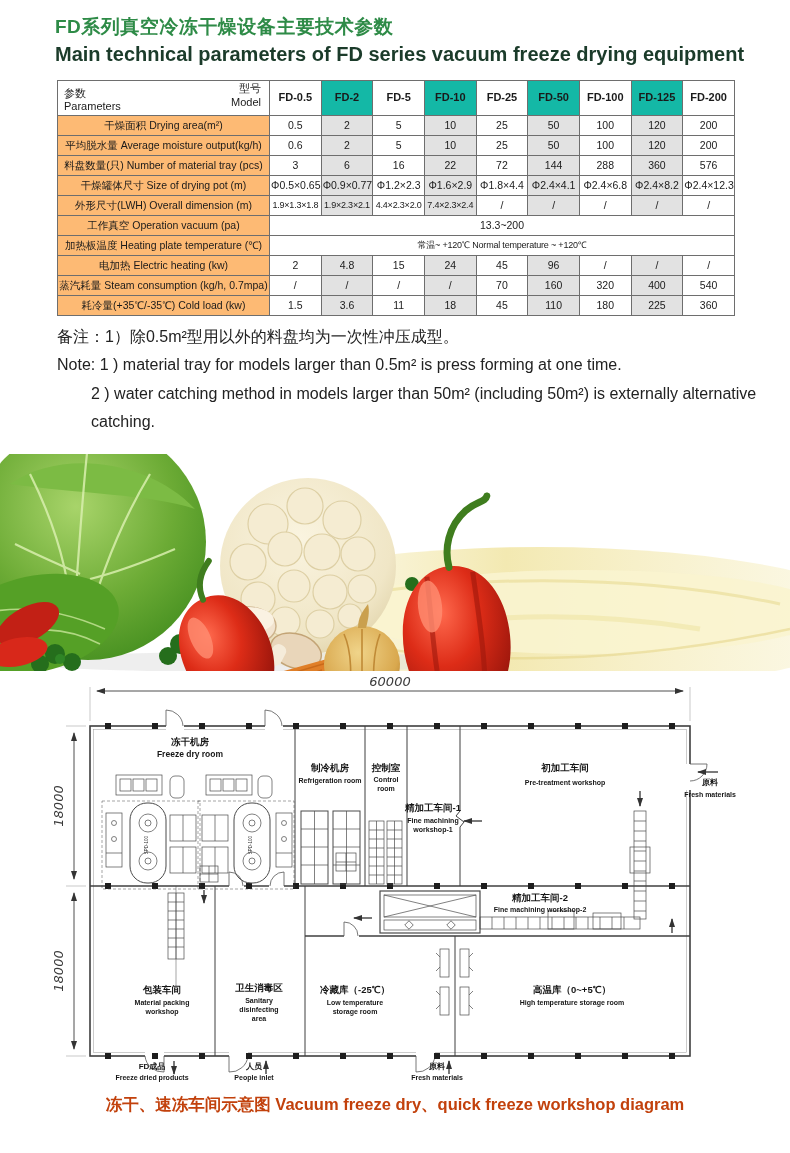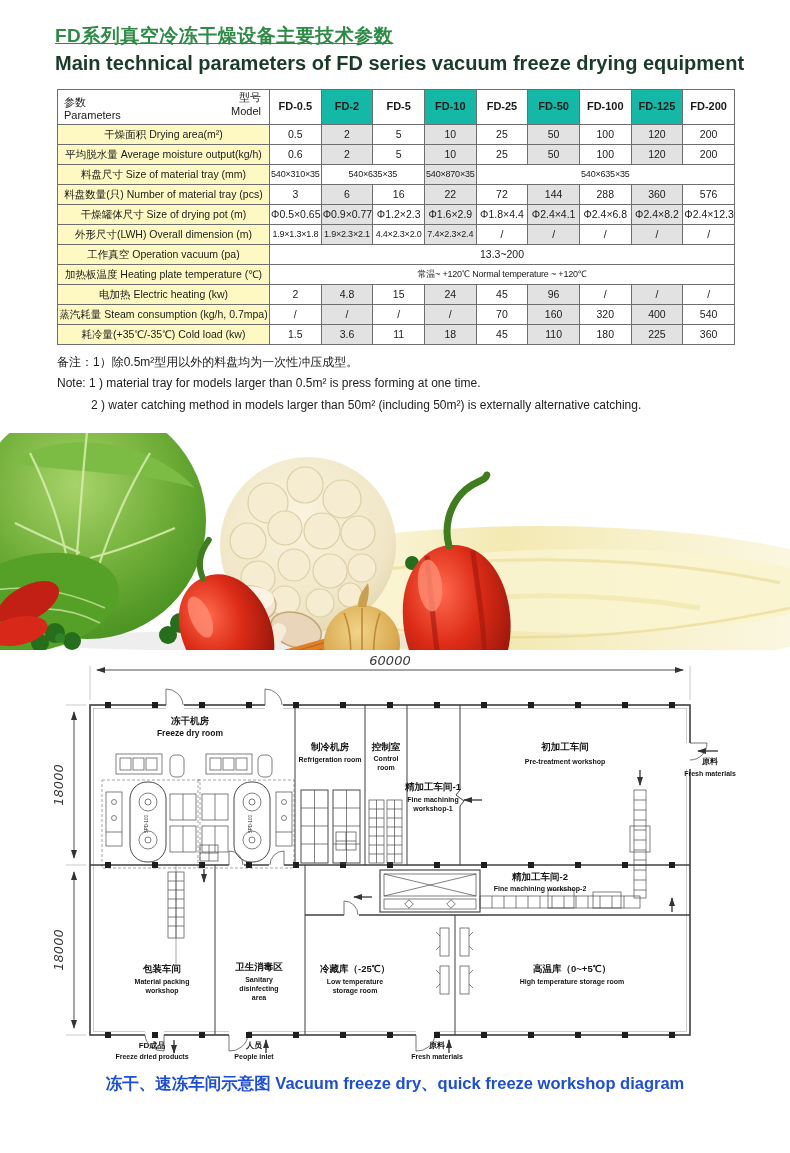--- a/index.html
+++ b/index.html
@@ -2,54 +2,54 @@
 <html><head>
 <meta charset="utf-8">
 <style>
   html,body{margin:0;padding:0;}
   body{
     width:790px;height:1153px;background:#fff;position:relative;overflow:hidden;
     font-family:"Liberation Sans",sans-serif;color:#1a1a1a;
   }
   
   .header{padding:9px 0 0 55px;}
-  .title-zh{color:#2e8b47;font-size:19px;font-weight:bold;margin:14px 0 3px 0;letter-spacing:.5px;text-decoration:underline;}
+  .title-zh{color:#2e8b47;font-size:19px;font-weight:bold;margin:5px 0 3px 0;letter-spacing:.5px;}
   .title-en{color:#1b3b2a;font-size:20px;font-weight:600;margin:0 8px 14px 0;}
   
   .table-wrap{margin-left:57px;width:678px;}
   table.params{border-collapse:collapse;table-layout:fixed;width:678px;font-size:10.5px;}
   table.params th,table.params td{border:1px solid #6e6e6e;text-align:center;padding:0 1px;height:19px;line-height:1.05;}
   table.params thead th{height:34px;font-weight:bold;font-size:11px;background:#fff;}
   table.params thead th.shade{background:#14b8a6;}
   th.corner{
     position:relative;background:#d9d9d9;width:212px;
     background-image:linear-gradient(to bottom right,rgba(0,0,0,0) calc(50% - .7px),#6e6e6e calc(50% - .7px),#6e6e6e calc(50% + .7px),rgba(0,0,0,0) calc(50% + .7px));
   }
   .c-top{position:absolute;top:1px;right:8px;text-align:right;font-weight:normal;font-size:11px;line-height:1.25;}
   .c-bot{position:absolute;bottom:1px;left:6px;text-align:left;font-weight:normal;font-size:11px;line-height:1.25;}
-  th.lbl{background:#fef9c3;text-align:left;font-weight:normal;font-size:10.5px;padding-left:4px;white-space:nowrap;overflow:hidden;}
+  th.lbl{background:#fdba74;text-align:left;font-weight:normal;font-size:10.5px;padding-left:4px;white-space:nowrap;overflow:hidden;}
   td{background:#fff;}
   td.shade{background:#e2e2e2;}
   td.sm{font-size:9px;letter-spacing:-0.2px;}
   
-  .notes{margin:7px 0 17px 57px;font-size:12px;color:#222;line-height:1.78;}
+  .notes{margin:7px 0 17px 57px;font-size:16px;color:#222;line-height:1.78;}
   .notes .ind{margin-left:34px;}
   
   .banner{margin-top:6px;width:790px;height:217px;line-height:0;}
   
   .plan{width:690px;margin:0 auto;line-height:0;}
   .plan text{line-height:1;}
   .dim{font-size:13px;font-style:italic;fill:#3a3a3a;text-anchor:middle;font-family:"DejaVu Sans",sans-serif;}
   .zh{font-size:9.5px;font-weight:bold;fill:#161616;text-anchor:middle;font-family:"Liberation Sans",sans-serif;}
   .en{font-size:7px;font-weight:bold;fill:#161616;text-anchor:middle;font-family:"Liberation Sans",sans-serif;}
   .en-lg{font-size:8.5px;font-weight:bold;fill:#161616;text-anchor:middle;}
   .zh-sm{font-size:8px;font-weight:bold;fill:#161616;text-anchor:middle;}
   .tiny{font-size:4.5px;fill:#333;text-anchor:middle;font-weight:normal;}
   
-  .caption{margin-top:8px;width:790px;text-align:center;font-size:16.5px;font-weight:bold;color:#1d4ed8;}
+  .caption{margin-top:8px;width:790px;text-align:center;font-size:16.5px;font-weight:bold;color:#c2410c;}
 </style>
 </head>
 <body>
 
 <div class="header">
   <h1 class="title-zh">FD系列真空冷冻干燥设备主要技术参数</h1>
   <h2 class="title-en">Main technical parameters of FD series vacuum freeze drying equipment</h2>
 </div>
 
 <div class="table-wrap">
@@ -101,27 +101,20 @@
           <th class="lbl">平均脱水量 Average moisture output(kg/h)</th>
           <td>0.6</td>
           <td class="shade">2</td>
           <td>5</td>
           <td class="shade">10</td>
           <td>25</td>
           <td class="shade">50</td>
           <td>100</td>
           <td class="shade">120</td>
           <td>200</td>
-        </tr>
-        <tr>
-          <th class="lbl">料盘尺寸 Size of material tray (mm)</th>
-          <td class="sm">540×310×35</td>
-          <td colspan="2" class="sm">540×635×35</td>
-          <td class="shade sm">540×870×35</td>
-          <td colspan="5" class="sm">540×635×35</td>
         </tr>
         <tr>
           <th class="lbl">料盘数量(只) Number of material tray (pcs)</th>
           <td>3</td>
           <td class="shade">6</td>
           <td>16</td>
           <td class="shade">22</td>
           <td>72</td>
           <td class="shade">144</td>
           <td>288</td>

